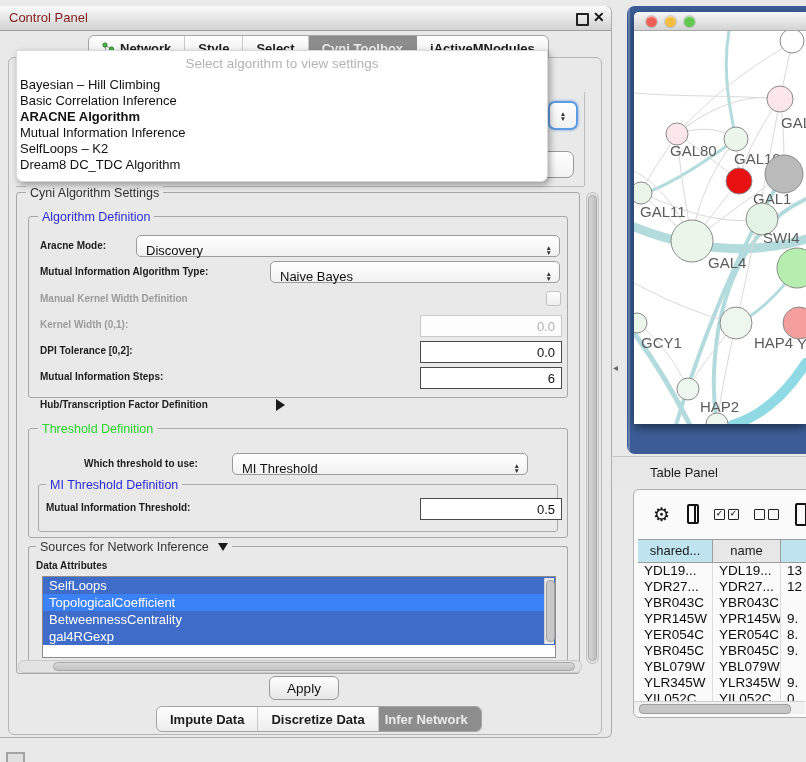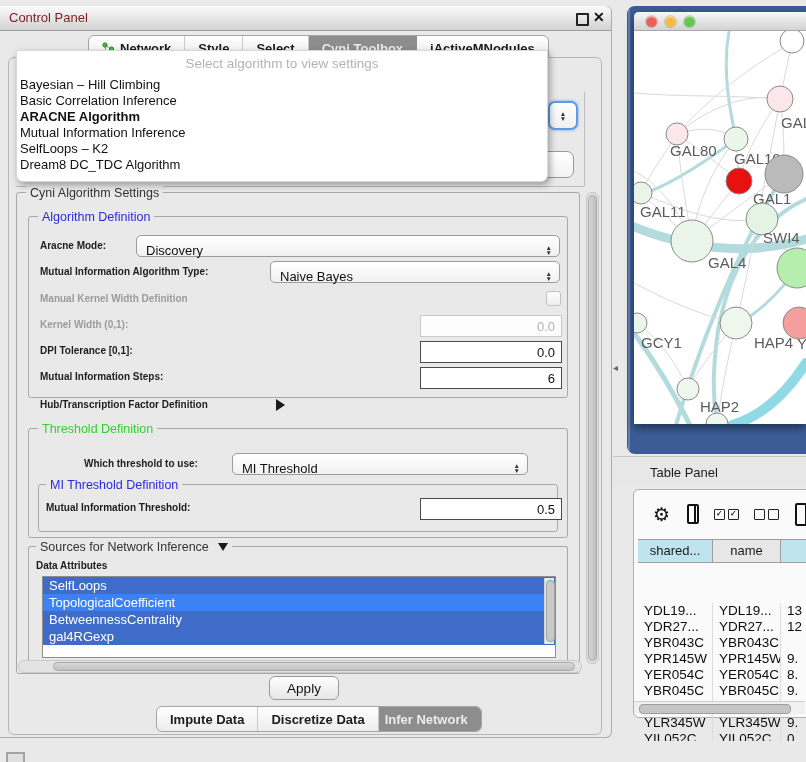--- a/index.html
+++ b/index.html
@@ -97,21 +97,21 @@
   #tp-toolbar{position:absolute;left:0;top:8px;width:173px;height:32px;display:flex;align-items:center;}
   #gear-ic{font-size:19px;color:#111;margin-left:19px;}
   #col-ic{width:14px;height:16px;border:2px solid #111;border-radius:2px;margin-left:17px;position:relative;}
   #col-ic:before{content:"";position:absolute;left:5px;top:0;width:2px;height:16px;background:#111;}
   .cb-pair{display:flex;gap:3px;margin-left:15px;}
   .cb{width:9px;height:9px;border:1.5px solid #222;border-radius:1px;font-size:8px;line-height:8px;text-align:center;color:#222;font-weight:bold;}
   #page-ic{width:15px;height:19px;border:2px solid #111;border-radius:2px;margin-left:16px;}
   #tp-table{position:absolute;left:4px;top:49px;width:169px;}
   #tp-head{display:flex;height:22px;border-top:1px solid #9e9e9e;border-bottom:1px solid #9e9e9e;}
   .hcell{height:22px;line-height:22px;font-size:13px;color:#1a1a1a;text-align:center;border-right:1px solid #9e9e9e;box-sizing:border-box;overflow:hidden;white-space:nowrap;}
-  #tp-rows{height:138px;overflow:hidden;margin-top:40px;}
+  #tp-rows{height:138px;overflow:hidden;}
   .trow{display:flex;height:16px;}
   .tcell{font-size:13.5px;color:#0d0d0d;line-height:16px;padding-left:6px;border-right:1px solid #dcdcdc;box-sizing:border-box;overflow:hidden;white-space:nowrap;}
   .c1{width:75px;} .c2{width:68px;} .c3{width:26px;border-right:none;}
   #tp-hscroll{position:absolute;left:0px;top:211px;width:171px;height:12px;background:#f0f0f0;border-top:1px solid #d0d0d0;}
   #tp-hthumb{position:absolute;left:5px;top:2px;width:150px;height:8px;background:#c6c6c6;border:1px solid #9e9e9e;border-radius:4px;}
 </style>
 </head>
 <body>
 
 <div id="screen">
@@ -193,21 +193,21 @@
         <span>▼</span>
       </span>
   </div>
 
   <div class="lbl disabled" style="left:40px;top:293px;">Manual Kernel Width Definition</div>
   <div class="checkbox" style="left:546px;top:291px;"></div>
 
   <div class="lbl disabled" style="left:40px;top:319px;">Kernel Width (0,1):</div>
   <div class="field disabled" style="left:420px;top:315px;width:128px;">0.0</div>
 
-  <div class="lbl" style="left:40px;top:345px;">DPI Tolerance [0,1]:</div>
+  <div class="lbl" style="left:40px;top:345px;">DPI Tolerance [0,2]:</div>
   <div class="field" style="left:420px;top:341px;width:128px;">0.0</div>
 
   <div class="lbl" style="left:40px;top:371px;">Mutual Information Steps:</div>
   <div class="field" style="left:420px;top:367px;width:128px;">6</div>
 
   <div class="lbl" style="left:40px;top:399px;">Hub/Transcription Factor Definition</div>
   <span class="tri-right" style="position:absolute;left:276px;top:399px;"></span>
 
   <div class="group" style="left:28px;top:428px;width:538px;height:108px;"></div>
   <div class="group-title" style="left: 38px; top: 422px; color: rgb(45, 212, 45);">Threshold Definition</div>

